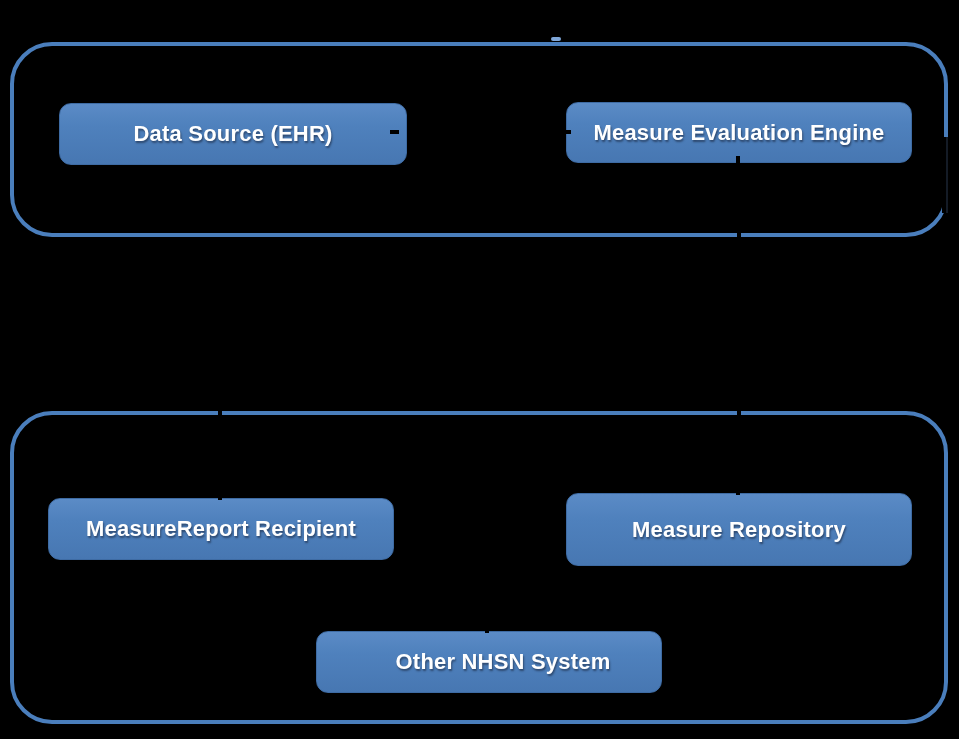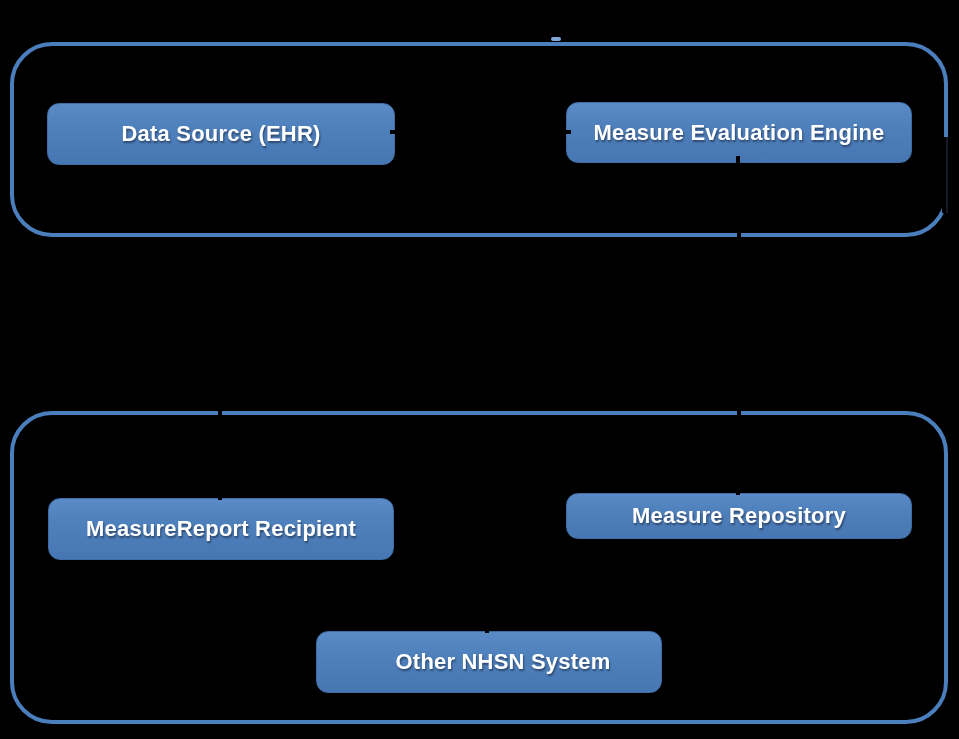--- a/index.html
+++ b/index.html
@@ -66,33 +66,33 @@
 </style>
 </head>
 <body>
 
 <div class="canvas">
 
   <div class="group-frame" style="left:10px; top:42px; width:938px; height:195px;"></div>
 
   <div class="group-frame" style="left:10px; top:411px; width:938px; height:313px;"></div>
 
-  <div class="node" style="left:47px; top:103px; width:348px; height:62px;">
+  <div class="node" style="left:59px; top:103px; width:348px; height:62px;">
     <span>Data Source (EHR)</span>
   </div>
 
   <div class="node" style="left:48px; top:498px; width:346px; height:62px;">
     <span>MeasureReport Recipient</span>
   </div>
 
   <div class="node" style="left:566px; top:102px; width:346px; height:61px;">
     <span>Measure Evaluation Engine</span>
   </div>
 
-  <div class="node" style="left:566px; top:493px; width:346px; height:46px;">
+  <div class="node" style="left:566px; top:493px; width:346px; height:73px;">
     <span>Measure Repository</span>
   </div>
 
   <div class="node" style="left:316px; top:631px; width:346px; height:62px;padding-left:28px;">
     <span>Other NHSN System</span>
   </div>
 
   <div class="border-cover" style="left:942px; top:137px; width:10px; height:76px;"></div>
   <div class="faint-line" style="left:946px; top:137px; height:76px;"></div>
 

